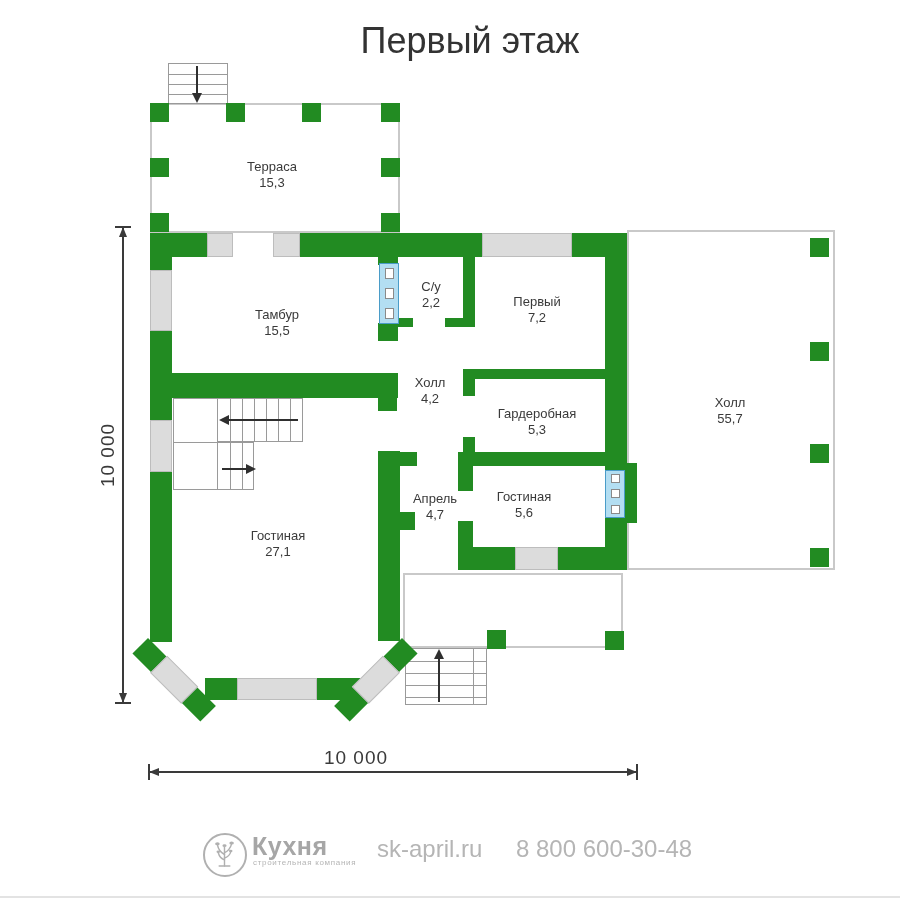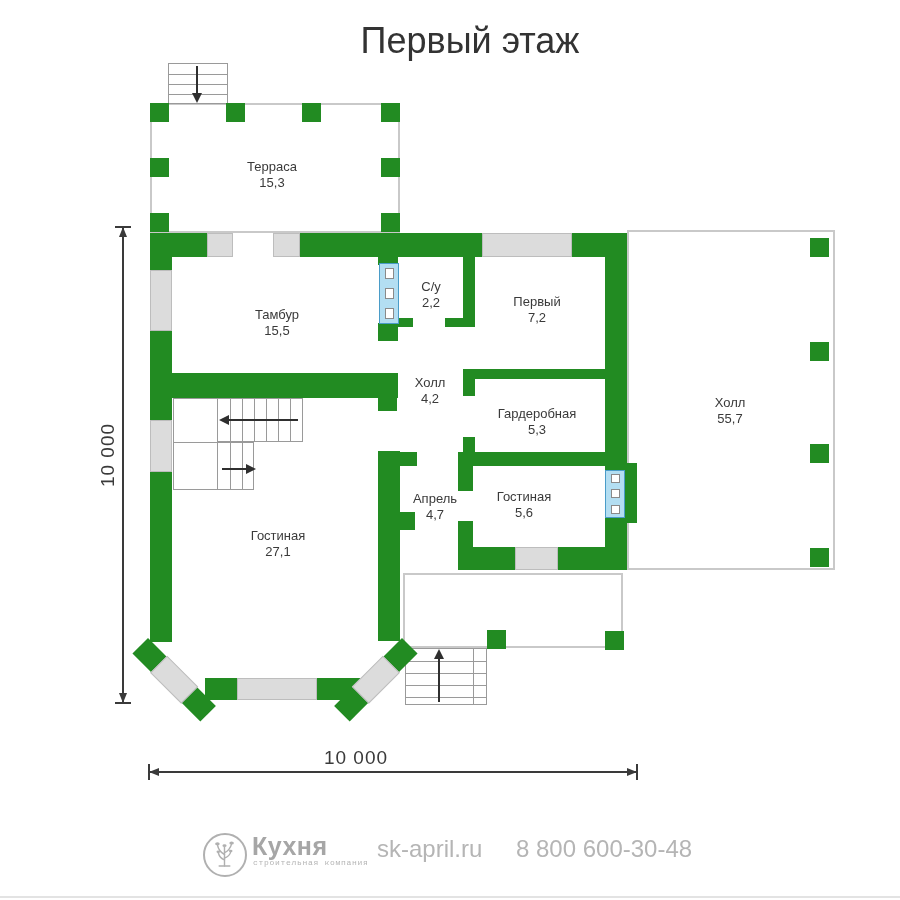--- a/index.html
+++ b/index.html
@@ -40,21 +40,21 @@
   .dimtext{position:absolute;font-size:19px;color:#3a3a3a;letter-spacing:1px;white-space:nowrap;}
   .dline{position:absolute;background:#3a3a3a;}
   .dah{position:absolute;width:0;height:0;}
   .dah.up{border-left:4px solid transparent;border-right:4px solid transparent;border-bottom:10px solid #3a3a3a;}
   .dah.down{border-left:4px solid transparent;border-right:4px solid transparent;border-top:10px solid #3a3a3a;}
   .dah.left{border-top:4px solid transparent;border-bottom:4px solid transparent;border-right:10px solid #3a3a3a;}
   .dah.right{border-top:4px solid transparent;border-bottom:4px solid transparent;border-left:10px solid #3a3a3a;}
   
   #footer-brand{position:absolute;left:252px;top:832px;font-size:25px;font-weight:bold;
                 color:#a6a6a6;letter-spacing:.5px;}
-  #footer-tagline{position:absolute;left:253px;top:858px;font-size:8px;color:#b5b5b5;letter-spacing:.7px;font-family:Liberation Mono, monospace;}
+  #footer-tagline{position:absolute;left:253px;top:858px;font-size:8px;color:#b5b5b5;letter-spacing:.7px;}
   #footer-site{position:absolute;left:377px;top:835px;font-size:24px;color:#b5b5b5;}
   #footer-phone{position:absolute;left:516px;top:835px;font-size:24px;color:#b5b5b5;}
   #logo{position:absolute;left:203px;top:833px;width:44px;height:44px;border:2.5px solid #b0b0b0;
         border-radius:50%;box-sizing:border-box;}
   #bottom-rule{position:absolute;left:0;top:896px;width:900px;height:2px;background:#e3e3e3;}
 </style>
 </head>
 <body>
 
 <div id="canvas">

